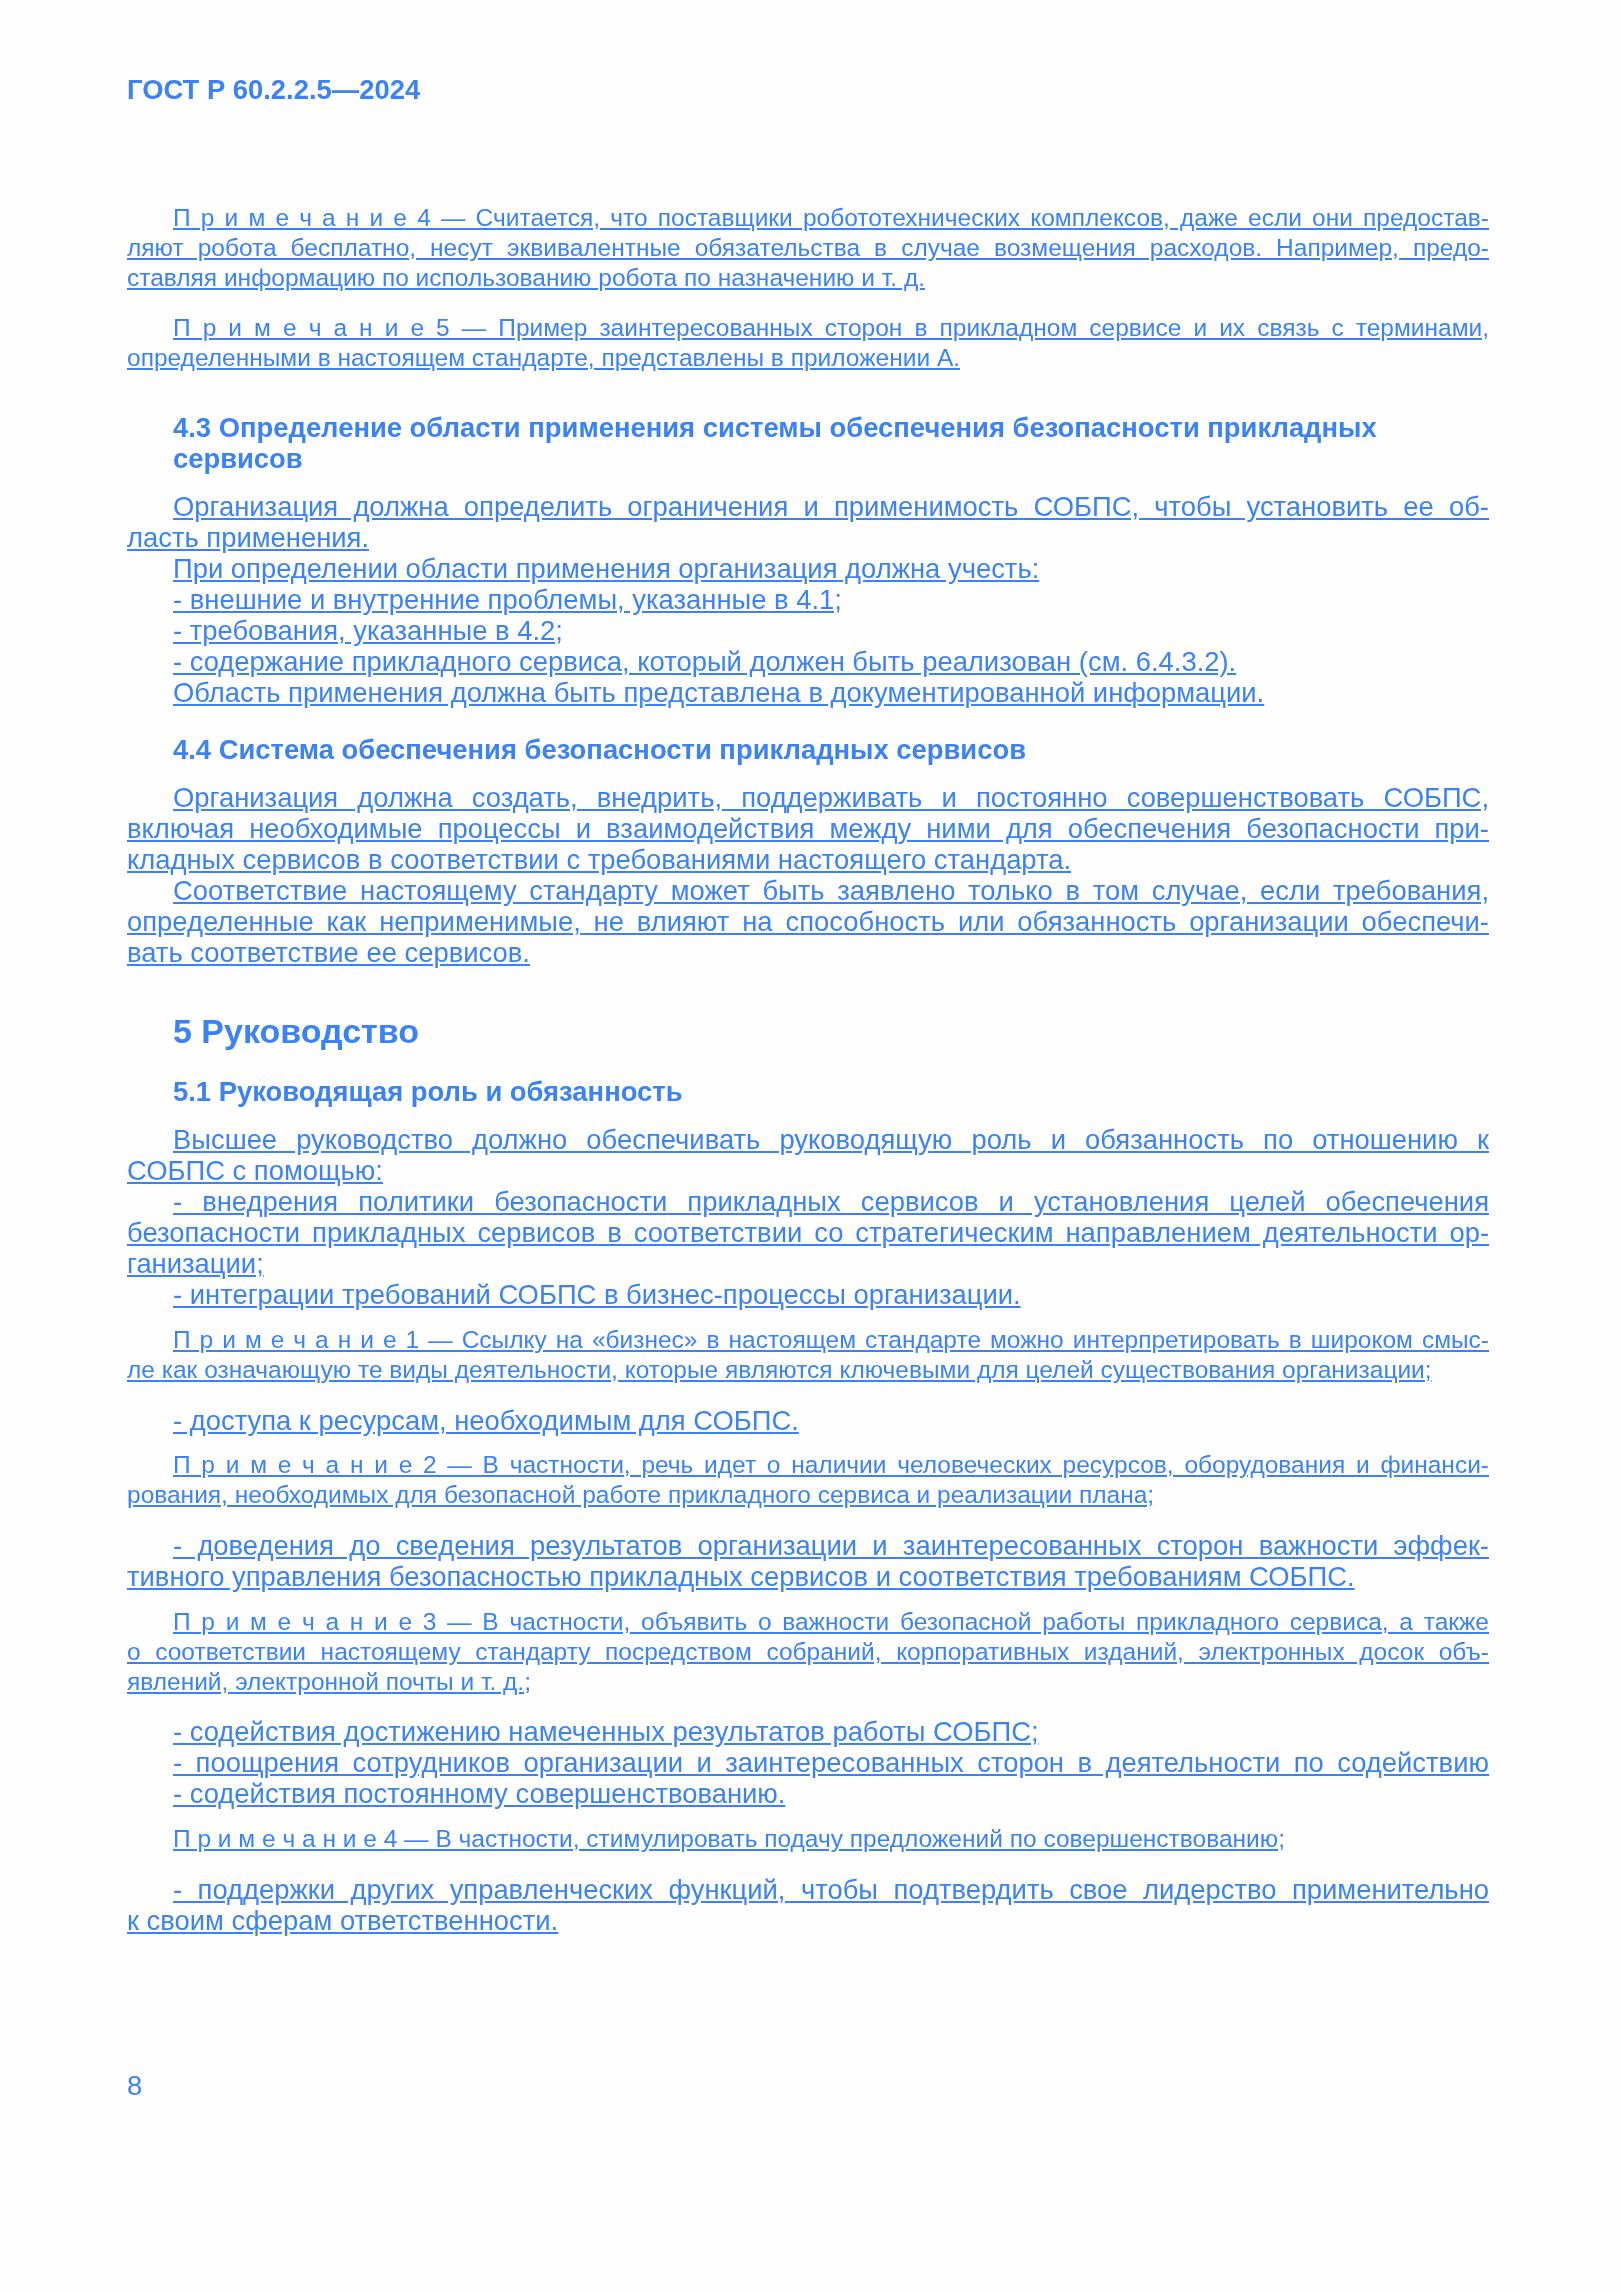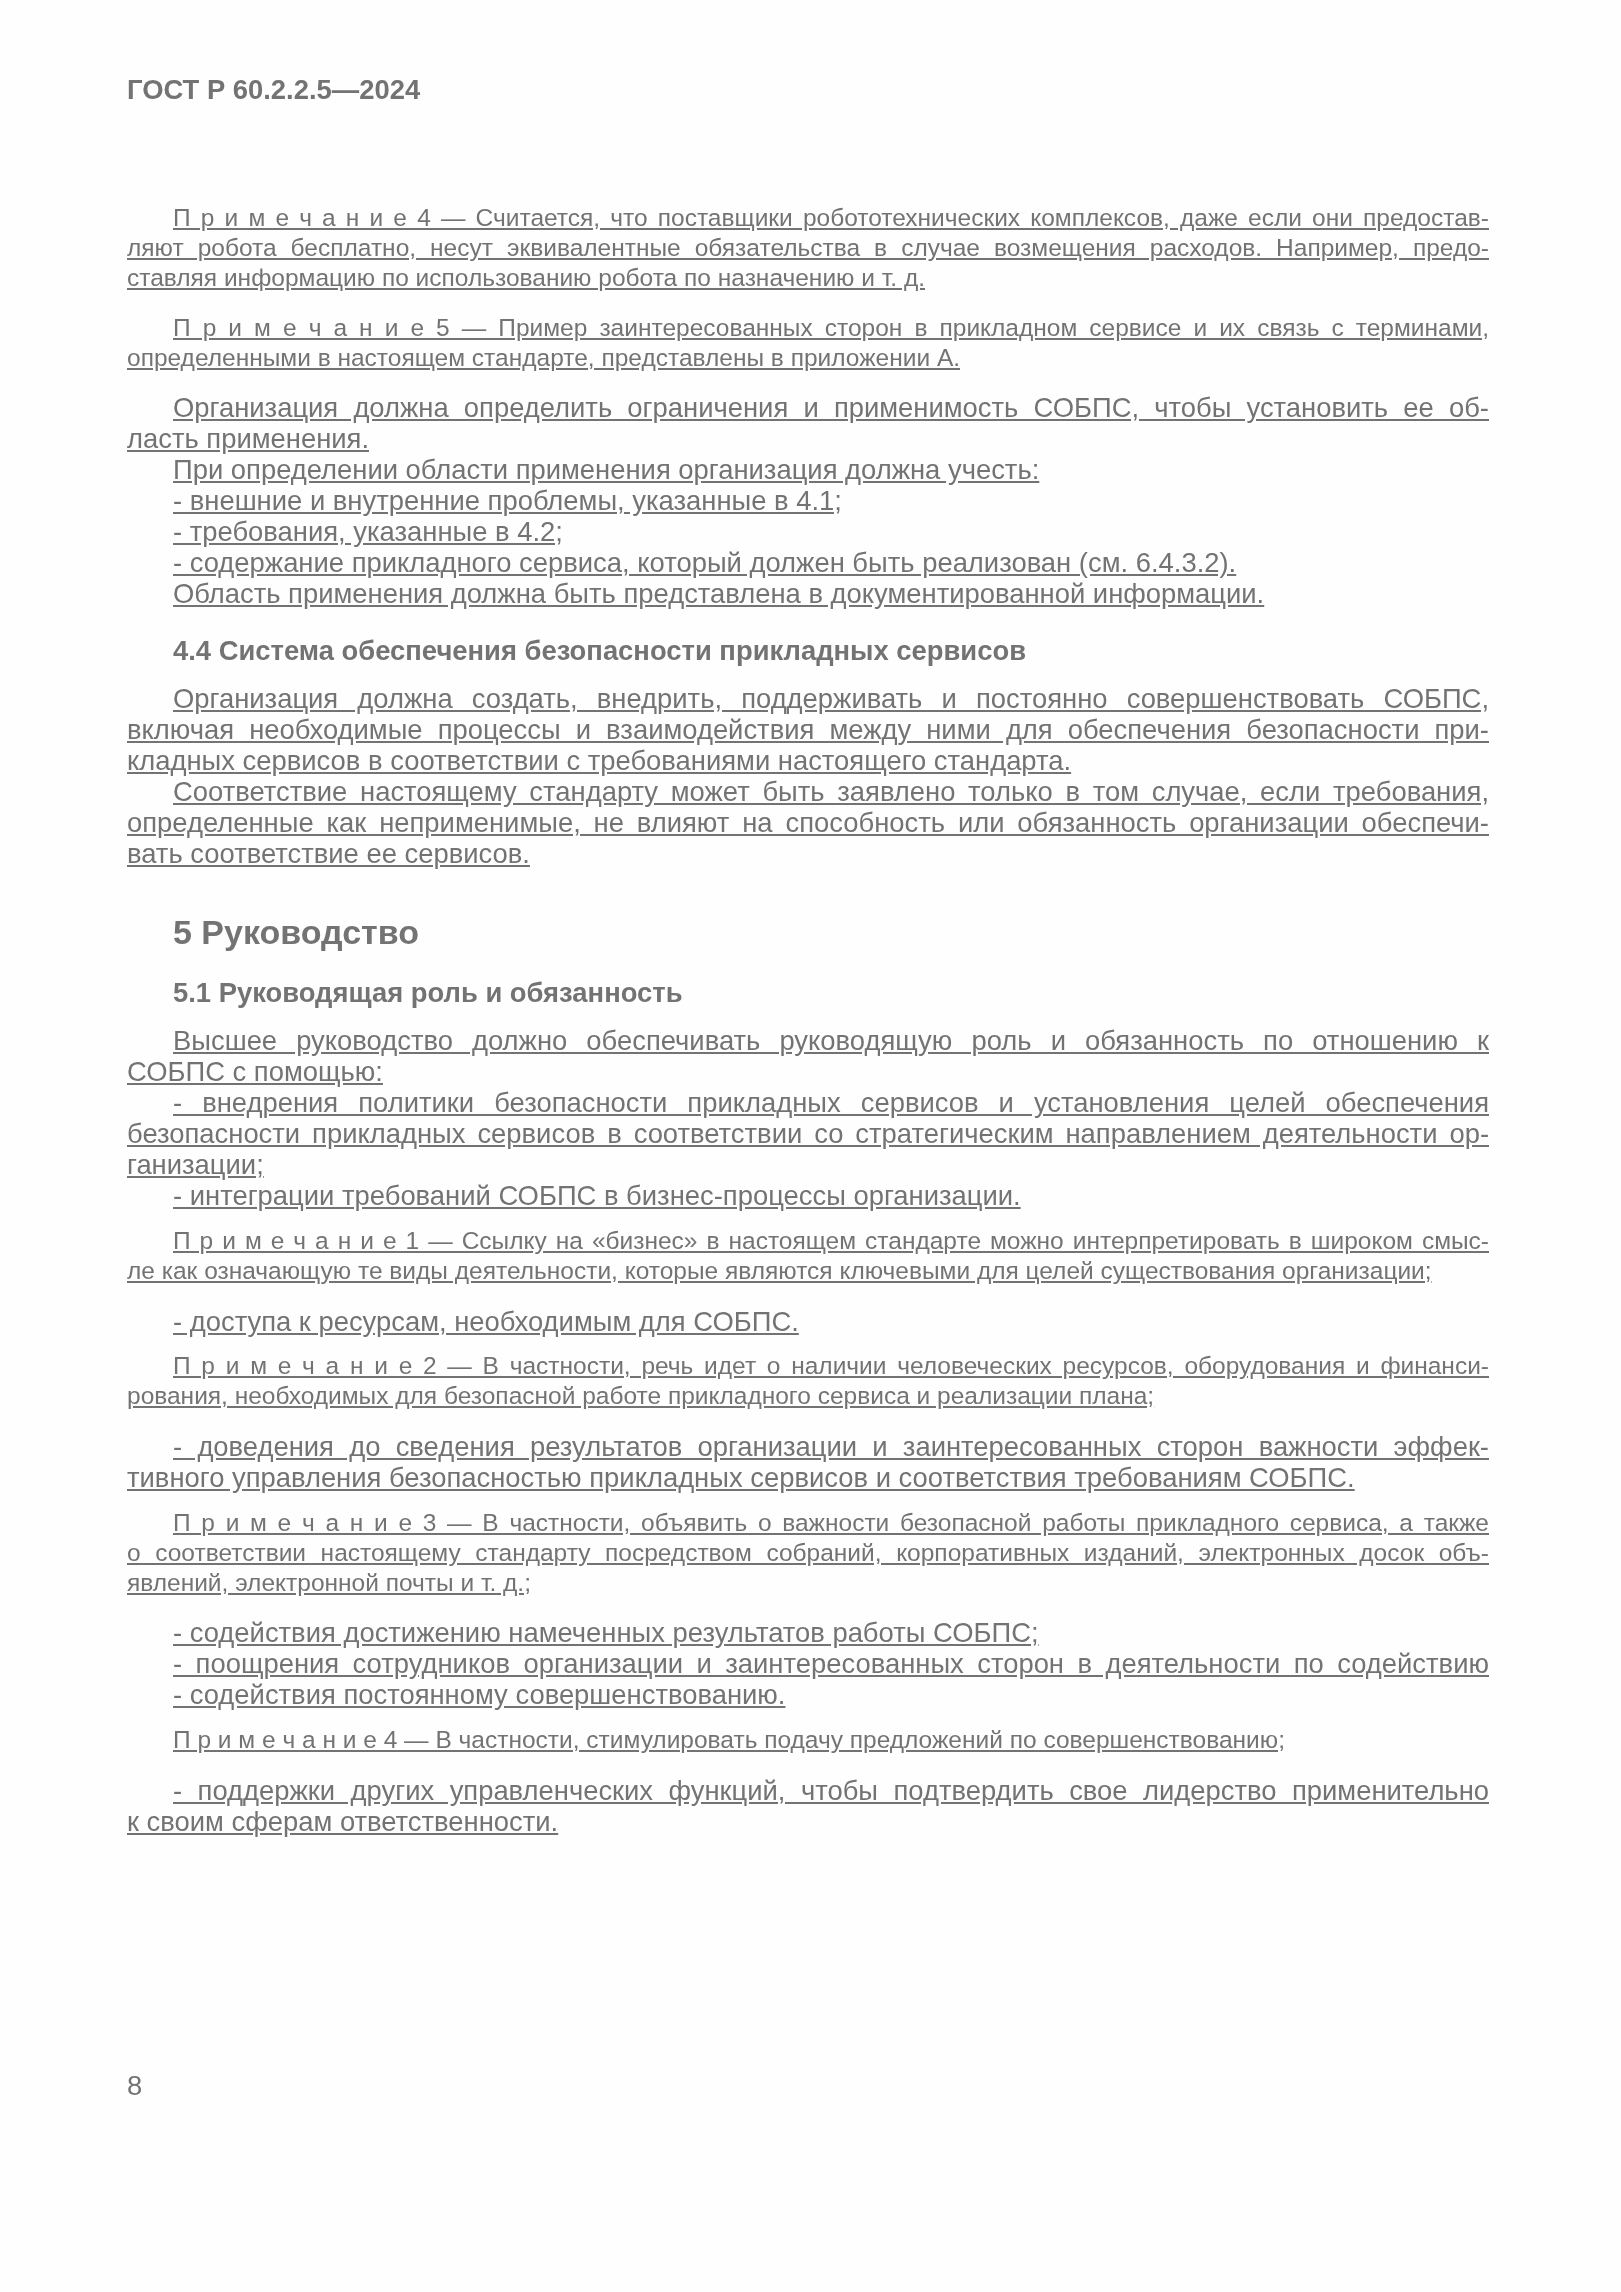--- a/index.html
+++ b/index.html
@@ -6,21 +6,21 @@
   body {
     background: #888;
     font-family: "Liberation Sans", "DejaVu Sans", sans-serif;
   }
   .page {
     position: relative;
     width: 1621px;
     height: 2293px;
     margin: 0 auto;
     background: #fefefe;
-    color: #737373;
+    color: #3b82f6;
     overflow: hidden;
   }
   .content {
     position: absolute;
     left: 127px;
     top: 74px;
     width: 1362px;
   }
   .doc-header {
     font-size: 27.4px;
@@ -68,20 +68,24 @@
     <div class="blk note just">
         <div class="ln">П р и м е ч а н и е  4 — Считается, что поставщики робототехнических комплексов, даже если они предостав-</div>
         <div class="ln">ляют робота бесплатно, несут эквивалентные обязательства в случае возмещения расходов. Например, предо-</div>
         <div class="ln last">ставляя информацию по использованию робота по назначению и т. д.</div>
       </div>
     <div class="blk note just">
         <div class="ln">П р и м е ч а н и е  5 — Пример заинтересованных сторон в прикладном сервисе и их связь с терминами,</div>
         <div class="ln last">определенными в настоящем стандарте, представлены в приложении А.</div>
       </div>
 
+    <div class="blk h3 sp-lg">
+        <div class="ln">4.3 Определение области применения системы обеспечения безопасности прикладных</div>
+        <div class="ln last">сервисов</div>
+      </div>
     <div class="blk just">
         <div class="ln">Организация должна определить ограничения и применимость СОБПС, чтобы установить ее об-</div>
         <div class="ln last">ласть применения.</div>
       </div>
     <div class="blk just">
         <div class="ln last">При определении области применения организация должна учесть:</div>
       </div>
     <div class="blk just">
         <div class="ln last">- внешние и внутренние проблемы, указанные в 4.1;</div>
       </div>

